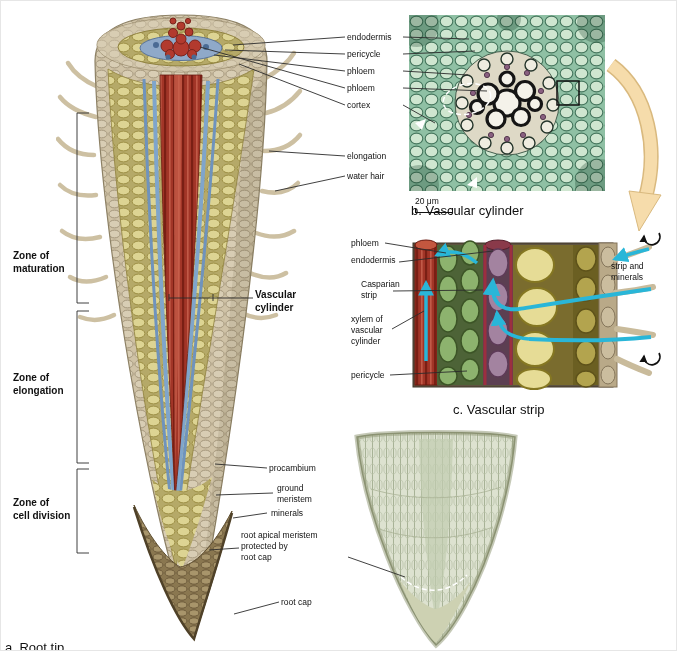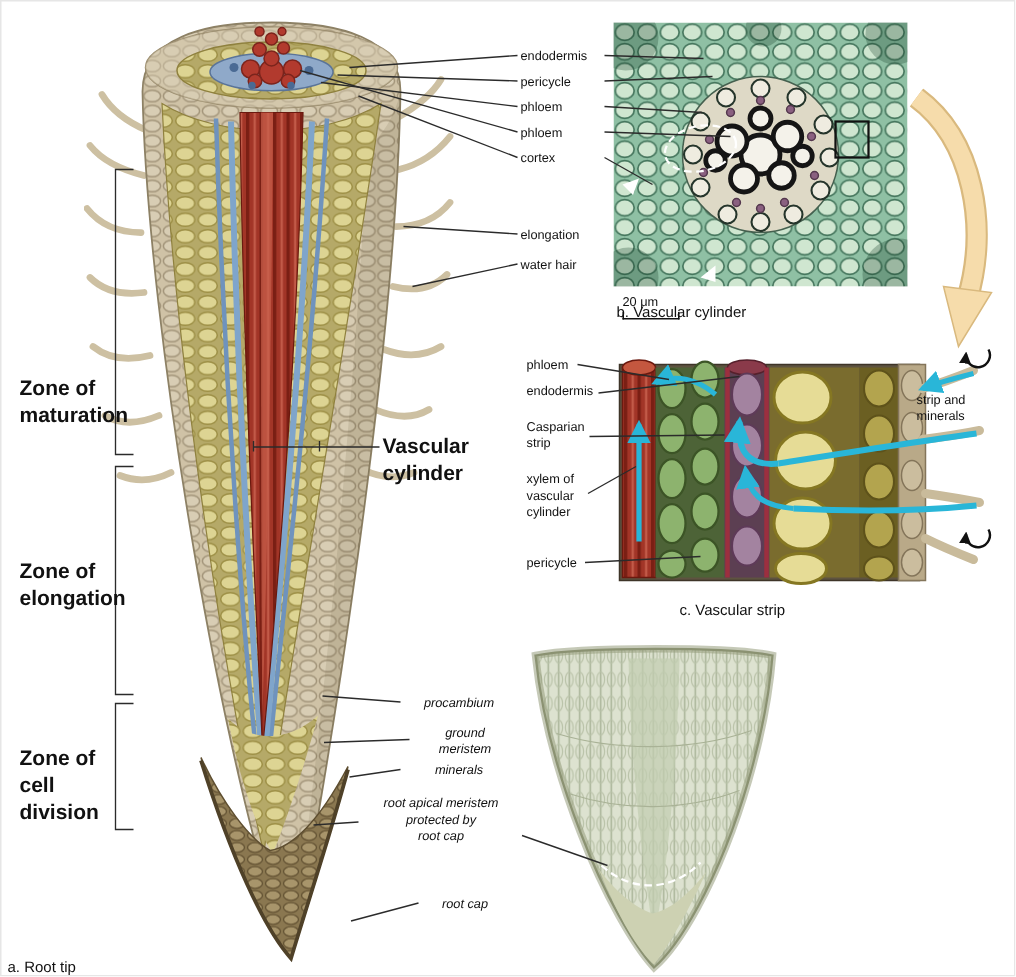--- a/index.html
+++ b/index.html
@@ -1,21 +1,21 @@
 <!DOCTYPE html>
 <html><head>
 <meta charset="utf-8">
 <style>
   html,body{margin:0;padding:0;background:#fff;}
   #figure{position:relative;width:677px;height:651px;background:#fff;overflow:hidden;
           font-family:"Liberation Sans",sans-serif;color:#111;border:1px solid #e6e6e6;box-sizing:border-box;}
   .lbl{position:absolute;font-size:8.5px;line-height:1.3;white-space:pre-line;color:#111;}
-  .bold{font-weight:bold;font-size:14px;}
-  .caption{position:absolute;font-size:10px;color:#111;}
-  .center{text-align:center;font-style:italic;}
+  .bold{font-weight:bold;font-size:10px;}
+  .caption{position:absolute;font-size:13px;color:#111;}
+  .center{text-align:left;}
   .scalebar-bracket{width:36px;height:4px;border-left:1px solid #111;border-right:1px solid #111;border-bottom:1px solid #111;margin-top:1px;}
   svg{position:absolute;}
 </style>
 </head>
 <body>
 
 <div id="figure">
 
   <svg width="250" height="638" viewBox="0 0 250 638" style="left:55px;top:8px">
     <defs>
@@ -314,21 +314,21 @@
   <div class="lbl" style="left:346px;top:31px;width:56px">endodermis</div>
   <div class="lbl" style="left:346px;top:48px;width:56px">pericycle</div>
   <div class="lbl" style="left:346px;top:65px;width:56px">phloem</div>
   <div class="lbl" style="left:346px;top:82px;width:56px">phloem</div>
   <div class="lbl" style="left:346px;top:99px;width:56px">cortex</div>
   <div class="lbl" style="left:346px;top:150px;width:56px">elongation</div>
   <div class="lbl" style="left:346px;top:170px;width:56px">water hair</div>
 
   <div class="lbl" style="left:350px;top:237px;width:45px">phloem</div>
   <div class="lbl" style="left:350px;top:254px;width:56px">endodermis</div>
-  <div class="lbl" style="left:350px;top:278px;width:55px">Casparian
+  <div class="lbl" style="left:360px;top:278px;width:55px">Casparian
 strip</div>
   <div class="lbl" style="left:350px;top:313px;width:55px">xylem of
 vascular
 cylinder</div>
   <div class="lbl" style="left:350px;top:369px;width:50px">pericycle</div>
   <div class="lbl" style="left:610px;top:260px;width:55px">strip and
 minerals</div>
 
   <div class="lbl center" style="left:268px;top:462px;width:74px">procambium</div>
   <div class="lbl center" style="left:276px;top:482px;width:66px">ground

